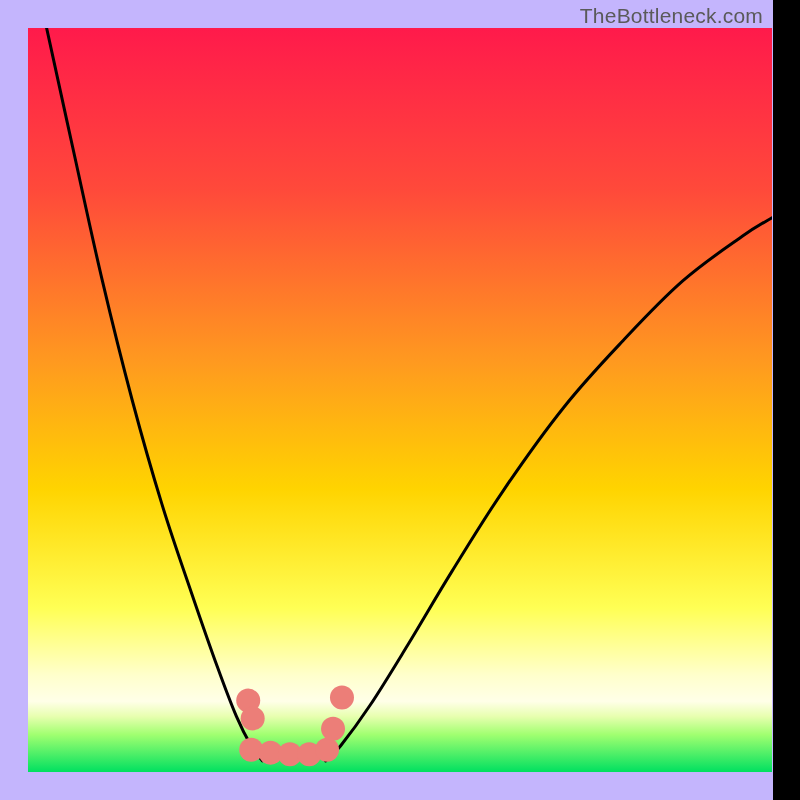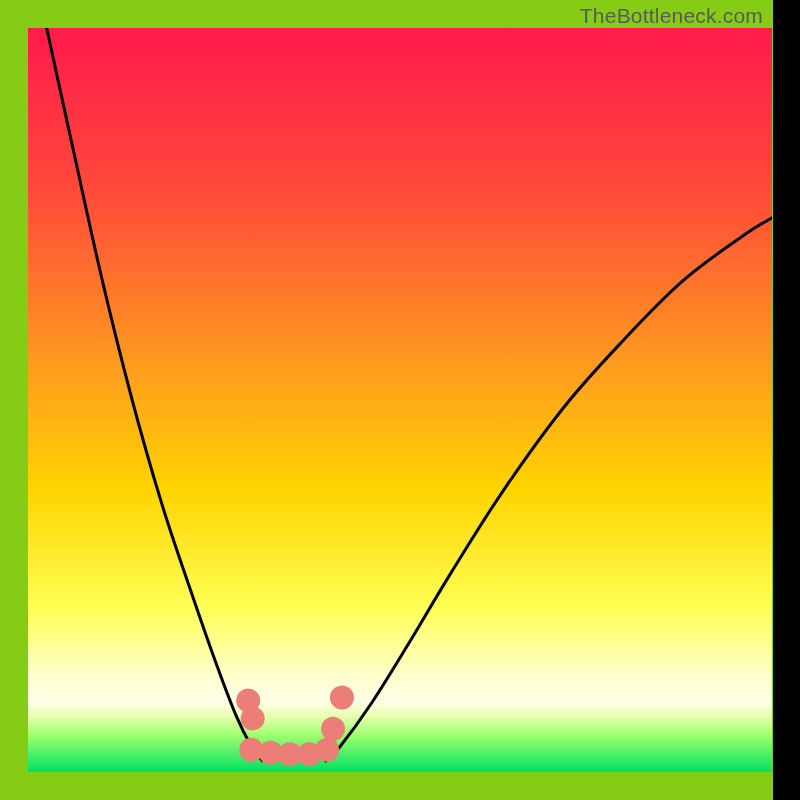--- a/index.html
+++ b/index.html
@@ -8,21 +8,21 @@
     width: 800px;
     height: 800px;
     overflow: hidden;
     background: #000;
     font-family: Arial, Helvetica, sans-serif;
   }
   .frame {
     position: absolute;
     left: 0; top: 0;
     width: 773px; height: 800px;
-    background: #84cc16;
+    background: #c4b5fd;
   }
   .plot {
     position: absolute;
     left: 28px;
     top: 28px;
     width: 744px;
     height: 744px;
     overflow: hidden;
   }
   .watermark {

